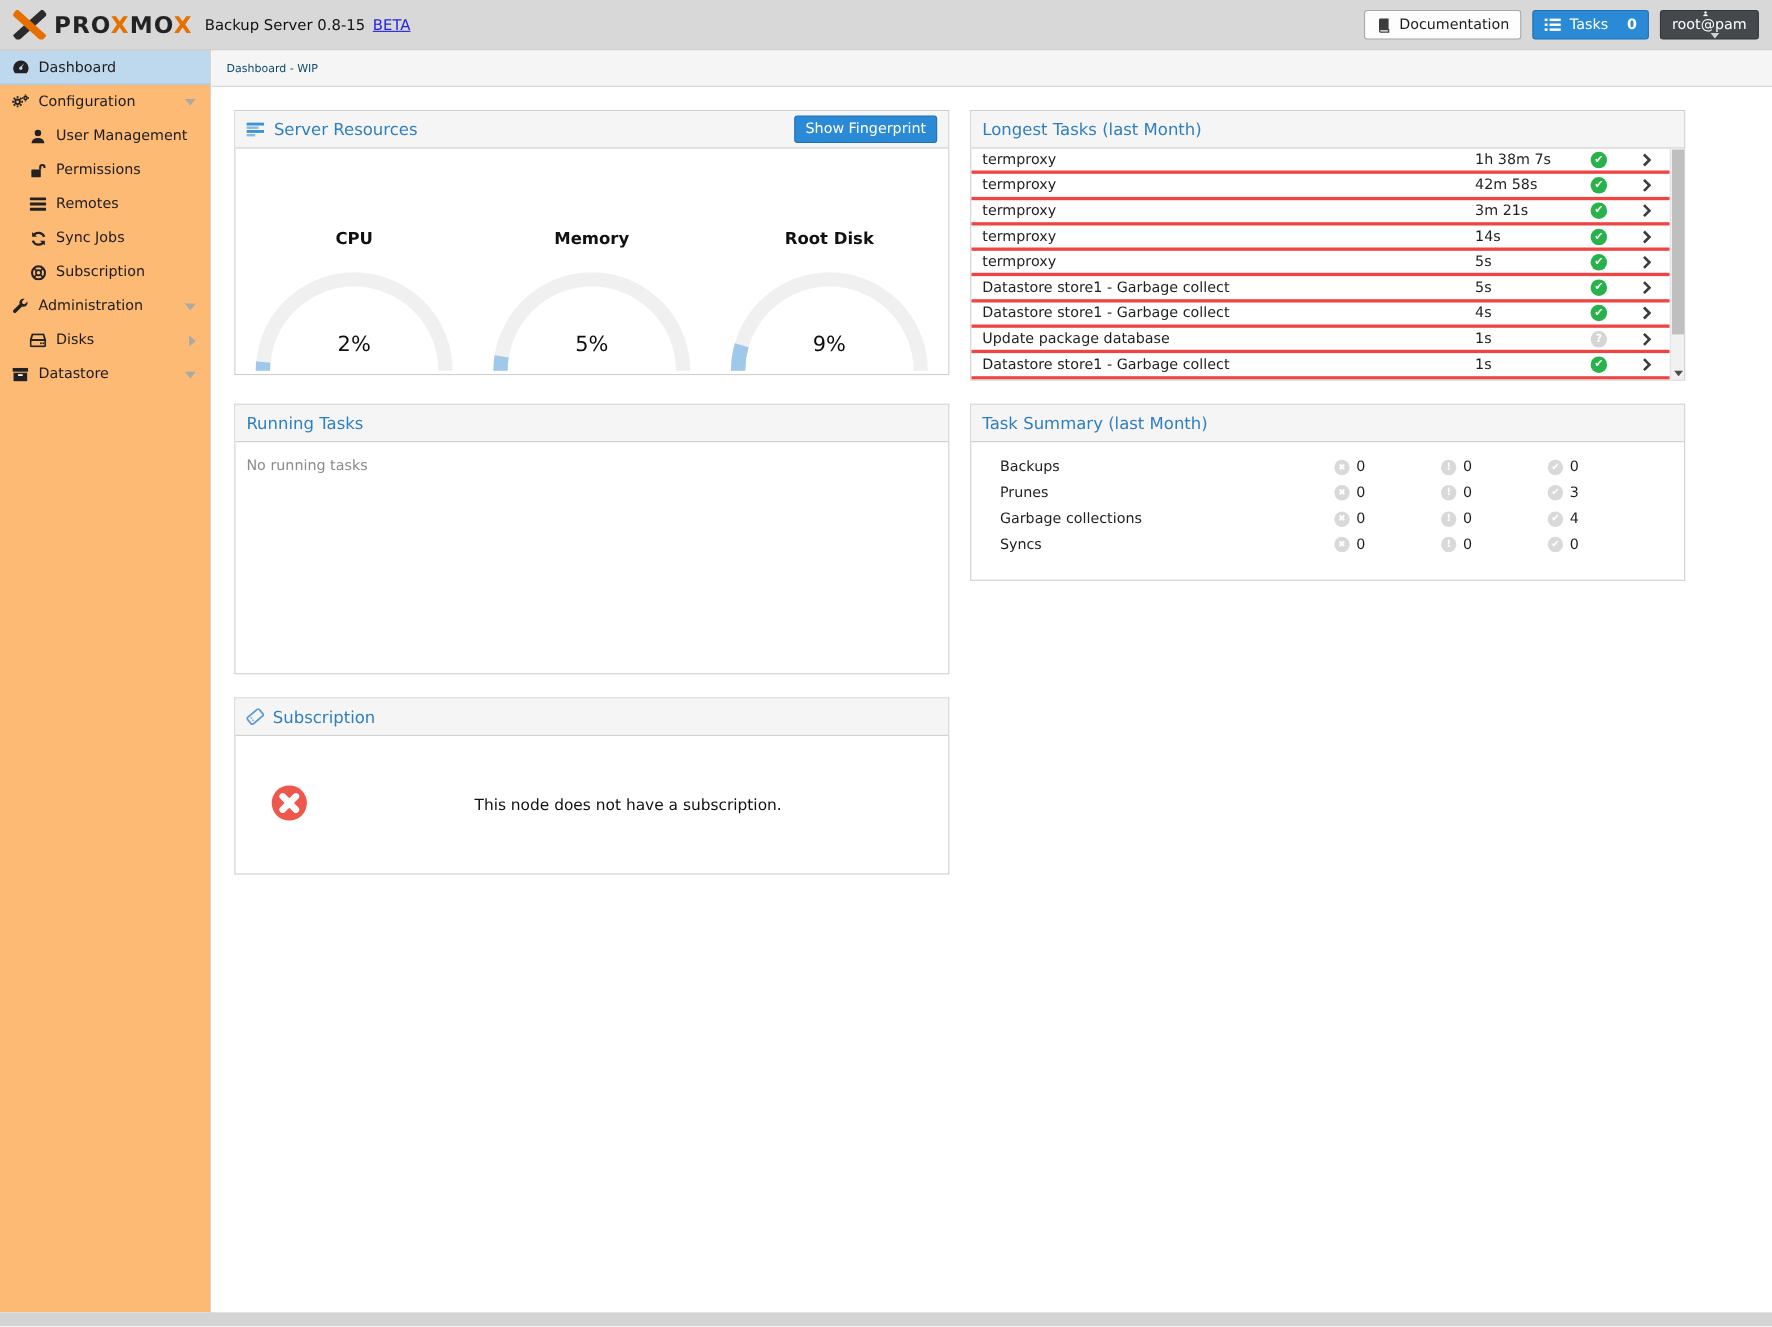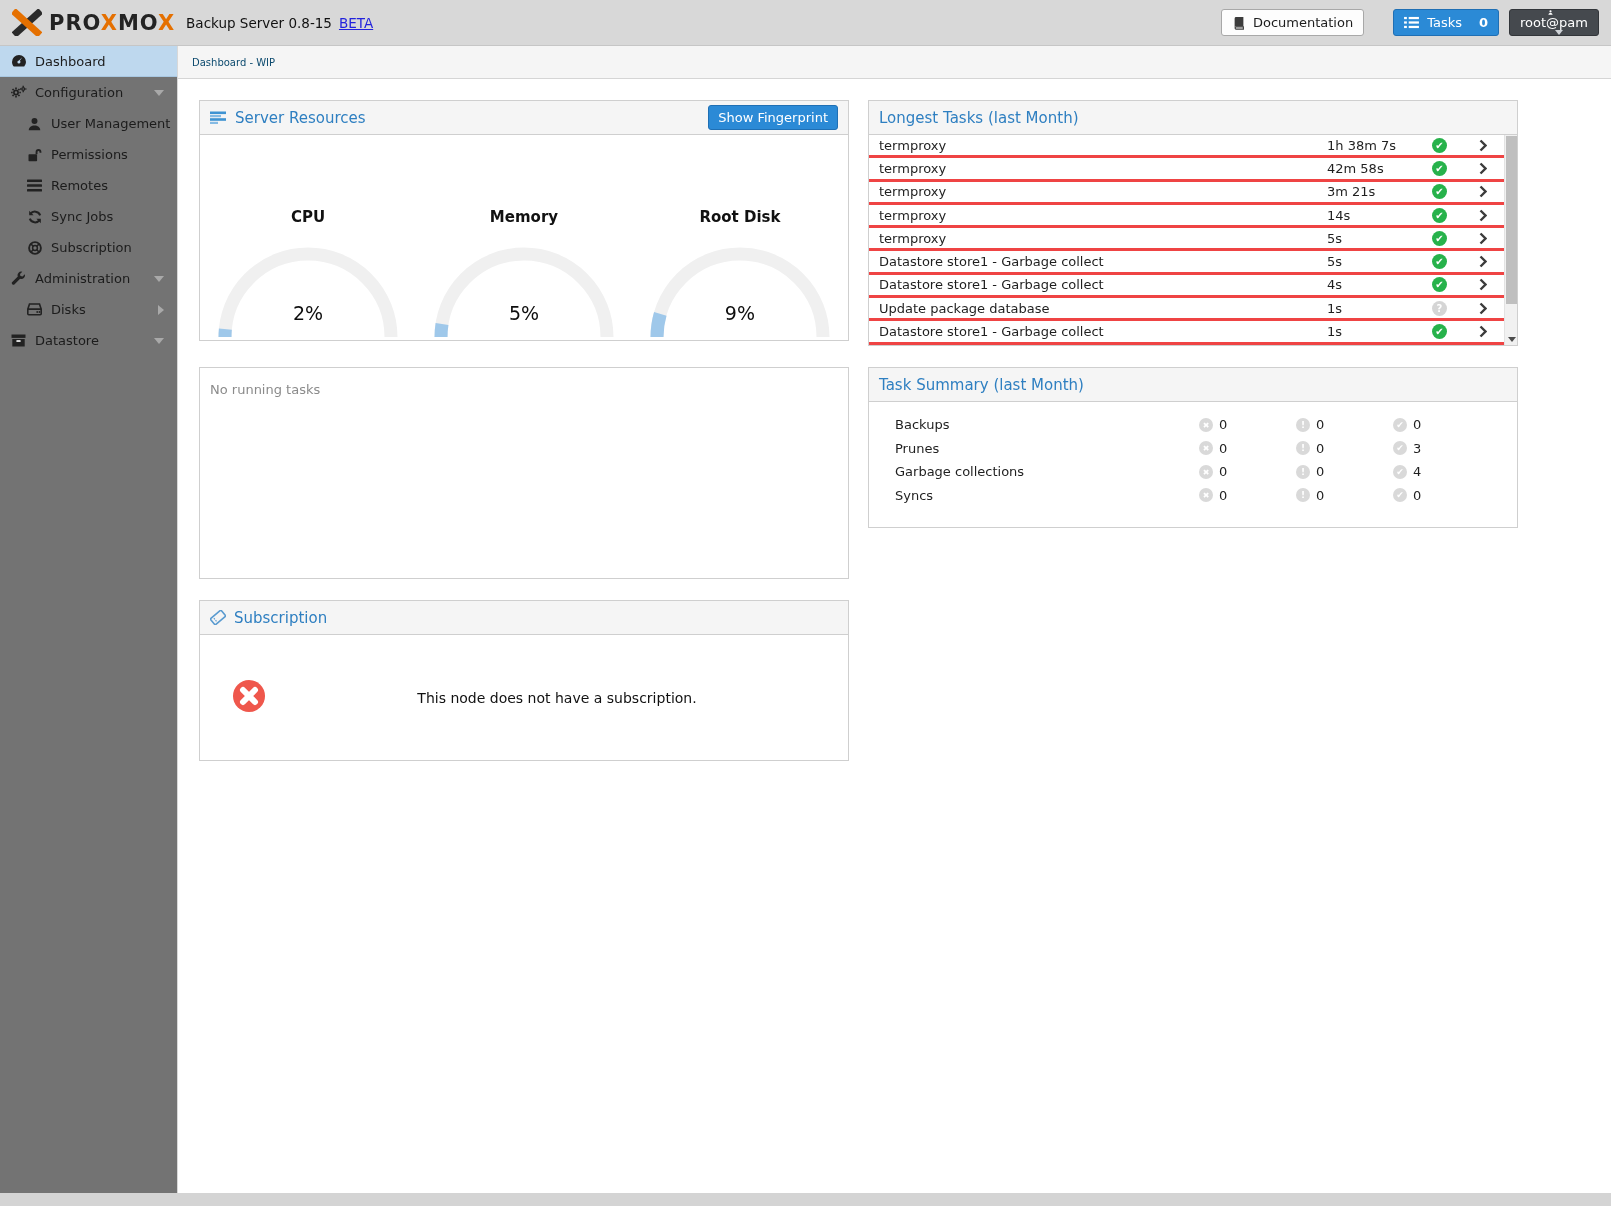--- a/index.html
+++ b/index.html
@@ -10,30 +10,30 @@
   .topbar { height:46px; background:#d8d8d8; border-bottom:1px solid #c6c6c6; display:flex; align-items:center; padding:0 12px; }
   .logo-x { width:30px; height:27px; margin-right:7px; }
   .brand { font-size:21px; font-weight:bold; letter-spacing:1px; color:#232323; }
   .brand .ox { color:#e57000; }
   .app-subtitle { margin-left:11px; font-size:13.5px; color:#111; }
   .beta-link { margin-left:7px; font-size:13.5px; color:#2222dd; text-decoration:underline; cursor:pointer; }
   .topbar-right { margin-left:auto; display:flex; align-items:center; gap:10px; }
   .tb-btn { height:27px; border-radius:3px; display:flex; align-items:center; padding:0 10px; font-size:13px; cursor:pointer; }
   .btn-doc { background:#fdfdfd; border:1px solid #a8a8a8; color:#1d1d1d; }
   .btn-doc svg { margin-right:7px; }
-  .btn-tasks { background:#2b8ad6; border:1px solid #1f6fb4; color:#fff;margin-left:19px; }
+  .btn-tasks { background:#2b8ad6; border:1px solid #1f6fb4; color:#fff; }
   .btn-tasks svg { margin-right:8px; }
   .tasks-count { margin-left:17px; font-weight:bold; }
   .btn-user { background:#45494e; border:1px solid #323539; color:#fff;flex-direction:column; }
   .btn-user svg { margin-right:7px; }
   .caret-down { width:0; height:0; border-left:4px solid transparent; border-right:4px solid transparent; border-top:5px solid #cfd3d7; margin-left:9px; }
 
   
   .layout { display:flex; height:1147px; }
-  .sidebar { width:178px; background:#737373; border-right:1px solid #d8d8d8; flex:none; }
+  .sidebar { width:192px; background:#fdba74; border-right:1px solid #d8d8d8; flex:none; }
   .main { flex:1; display:flex; flex-direction:column; background:#fff; }
   .bottombar { position:absolute; left:0; bottom:0; width:100%; height:13px; background:#d4d4d4; }
 
   
   .side-item { height:31px; display:flex; align-items:center; padding-left:10px; position:relative; cursor:pointer; color:#1c1c1c; }
   .side-item.child { padding-left:26px; }
   .side-item.selected { background:#bed8ee; border-bottom:1px solid #a9c8e2; }
   .side-item .sicon { width:17px; height:16px; margin-right:8px; display:flex; align-items:center; justify-content:center; color:#2a2a2a; flex:none; }
   .arrow-down { position:absolute; right:13px; width:0; height:0; border-left:5px solid transparent; border-right:5px solid transparent; border-top:6px solid #a9a9a9; }
   .arrow-right { position:absolute; right:13px; width:0; height:0; border-top:5px solid transparent; border-bottom:5px solid transparent; border-left:6px solid #a9a9a9; }
@@ -467,20 +467,23 @@
               </div>
             </div>
             <div class="scrollbar">
               <div class="sb-thumb"></div>
               <div class="sb-arrow sb-down"></div>
             </div>
           </div>
         </div>
 
         <div class="panel">
+          <div class="panel-header">
+            <span class="panel-title">Running Tasks</span>
+          </div>
           <div class="rt-body">
             <div class="rt-empty">No running tasks</div>
           </div>
         </div>
 
         <div class="panel">
           <div class="panel-header">
             <span class="panel-title">Task Summary (last Month)</span>
           </div>
           <div class="ts-body">

